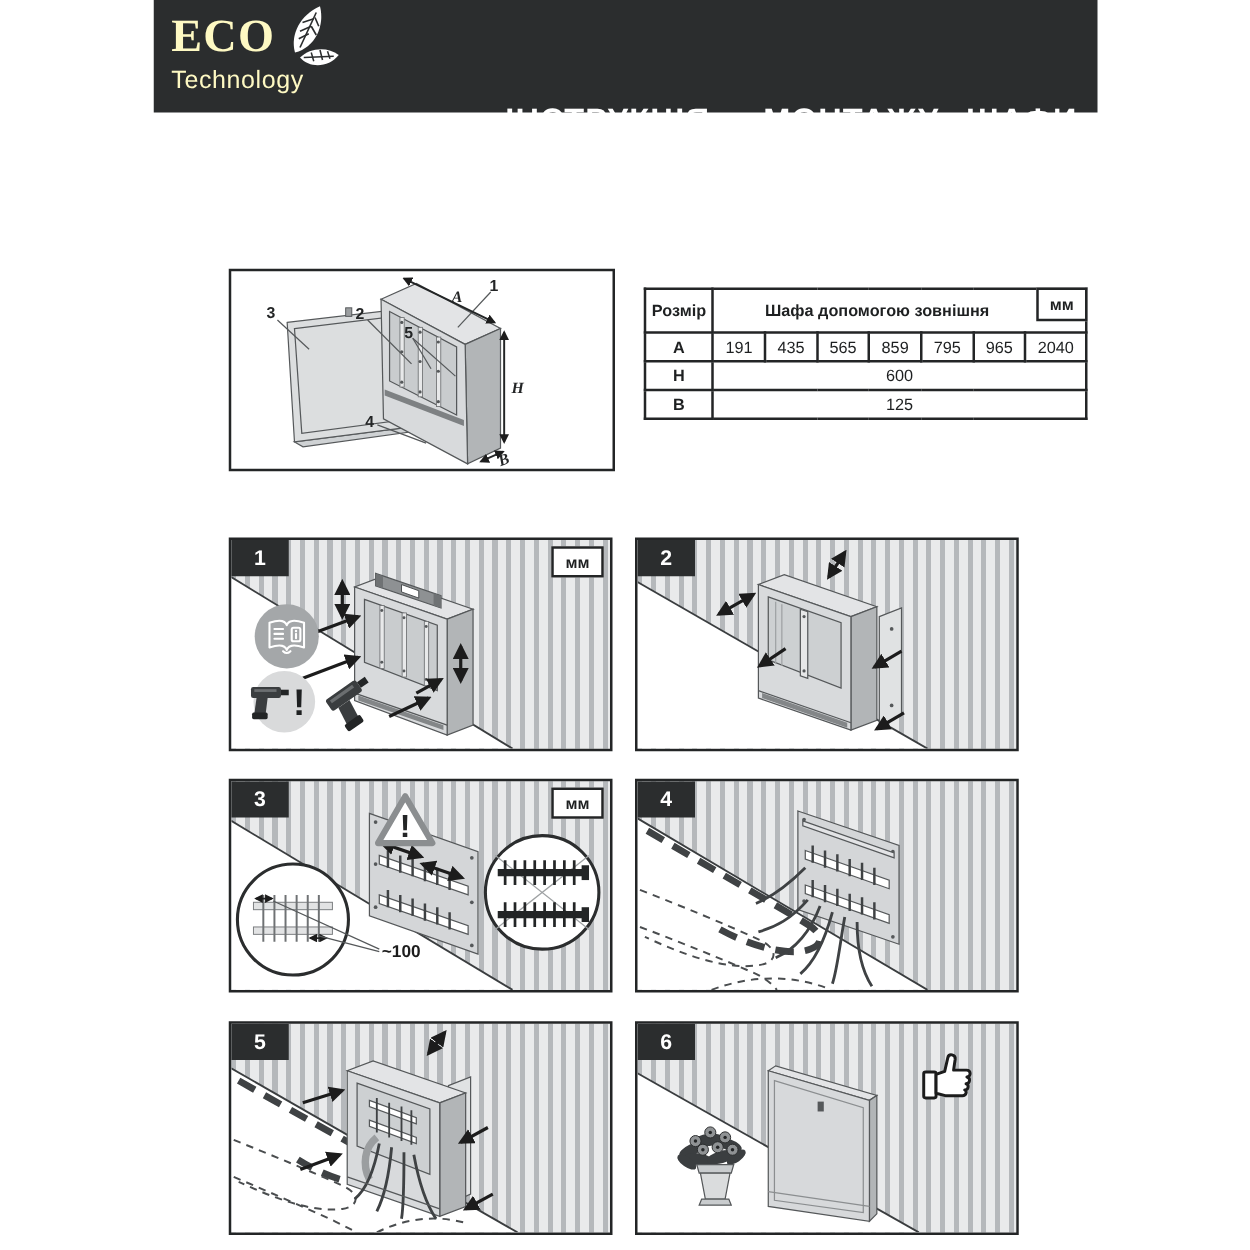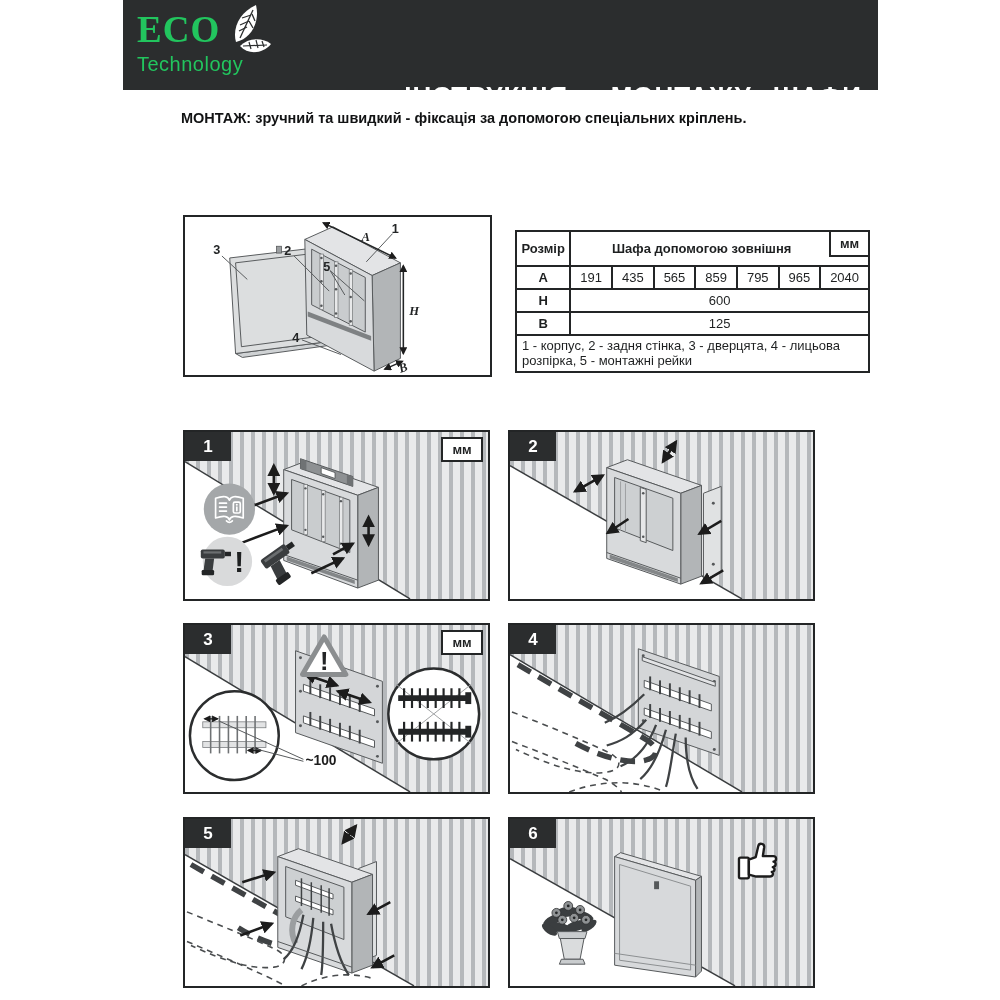--- a/index.html
+++ b/index.html
@@ -7,21 +7,21 @@
   .page {
     position:relative; width:1000px; height:1000px; background:#ffffff;
     font-family:"Liberation Sans","DejaVu Sans",sans-serif; color:#1e2021;
     overflow:hidden;
   }
   
   .masthead {
     position:absolute; left:123px; top:0; width:755px; height:90px;
     background:#2b2d2e;
   }
-  .logo { position:absolute; left:14px; top:10px; width:230px; color:#22c55e; }
+  .logo { position:absolute; left:14px; top:10px; width:230px; color:#fef9c3; }
   .logo-row { display:flex; align-items:flex-start; }
   .logo-eco {
     font-family:"Liberation Serif","DejaVu Serif",serif; font-weight:700;
     font-size:37px; letter-spacing:1px; line-height:40px;
   }
   .logo-leaf { margin-left:2px; margin-top:-6px; }
   .logo-tech {
     display:block; font-family:Liberation Sans, sans-serif;
     font-size:20px; line-height:20px; margin-top:-4px; letter-spacing:0.5px;
   }
@@ -144,21 +144,20 @@
       </div>
       <span class="logo-tech">Technology</span>
     </div>
     <div class="masthead-title">
       <div>ІНСТРУКЦІЯ  МОНТАЖУ ШАФИ</div>
       <div>КОЛЕКТОРНОЇ  ЗОВНІШНЬОЇ</div>
     </div>
   </header>
 
   <p class="intro">
-    <span>МОНТАЖ: зручний та швидкий - фіксація за допомогою спеціальних кріплень.</span>
   </p>
 
   <section class="diagram-box">
     <svg viewBox="0 0 309 162">
 
       <g>
         <polygon class="cab" points="146,30 153,33 158,130 151,127" fill="#c2c5c7"></polygon>
         <polygon class="cab" points="50,140 151,127 158,130 57,144" fill="#cfd2d4"></polygon>
         <polygon class="cab" points="44,42 146,30 151,127 50,140" fill="#dcdedf"></polygon>
         <path class="thin" d="M50,47 L141,36 L146,121 L56,133 Z" stroke="#9ea1a3"></path>
@@ -243,23 +242,20 @@
       <td>2040</td>
     </tr>
     <tr class="vrow">
       <td class="rowlab">H</td>
       <td colspan="7">600</td>
     </tr>
     <tr class="vrow">
       <td class="rowlab">B</td>
       <td colspan="7">125</td>
     </tr>
-    <tr>
-      <td class="legend-cell" colspan="8">1 - корпус, 2 - задня стінка, 3 - дверцята, 4 - лицьова розпірка, 5  - монтажні рейки</td>
-    </tr>
   </tbody>
     </table>
 
   <div class="panel" id="p1">
     <svg class="scene" viewBox="0 0 307 169">
       <polygon points="0,30 228,169 0,169" fill="#fff"></polygon>
       <line class="edge" x1="0" y1="30" x2="228" y2="169"></line>
       <g>
         <polygon class="cab" points="100,38 175,64 196,56 121,30" fill="#e3e4e6"></polygon>
         <polygon class="cab" points="175,64 196,56 196,150 175,158" fill="#b2b5b7"></polygon>

